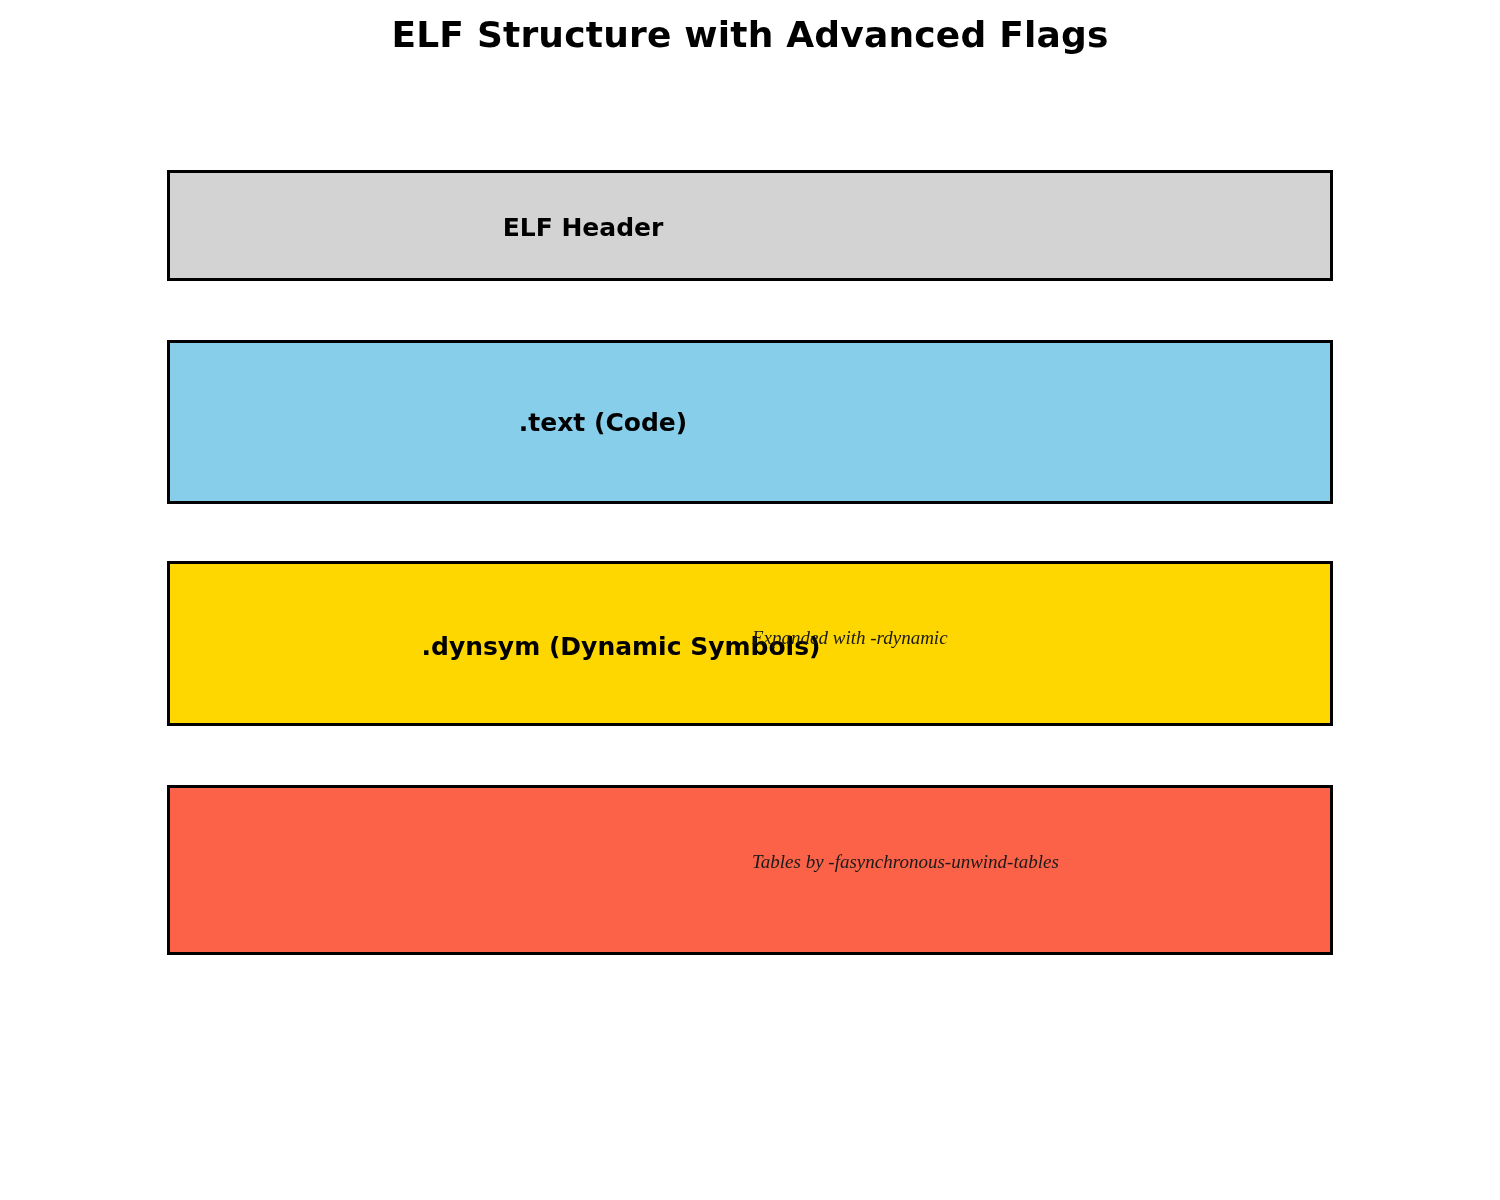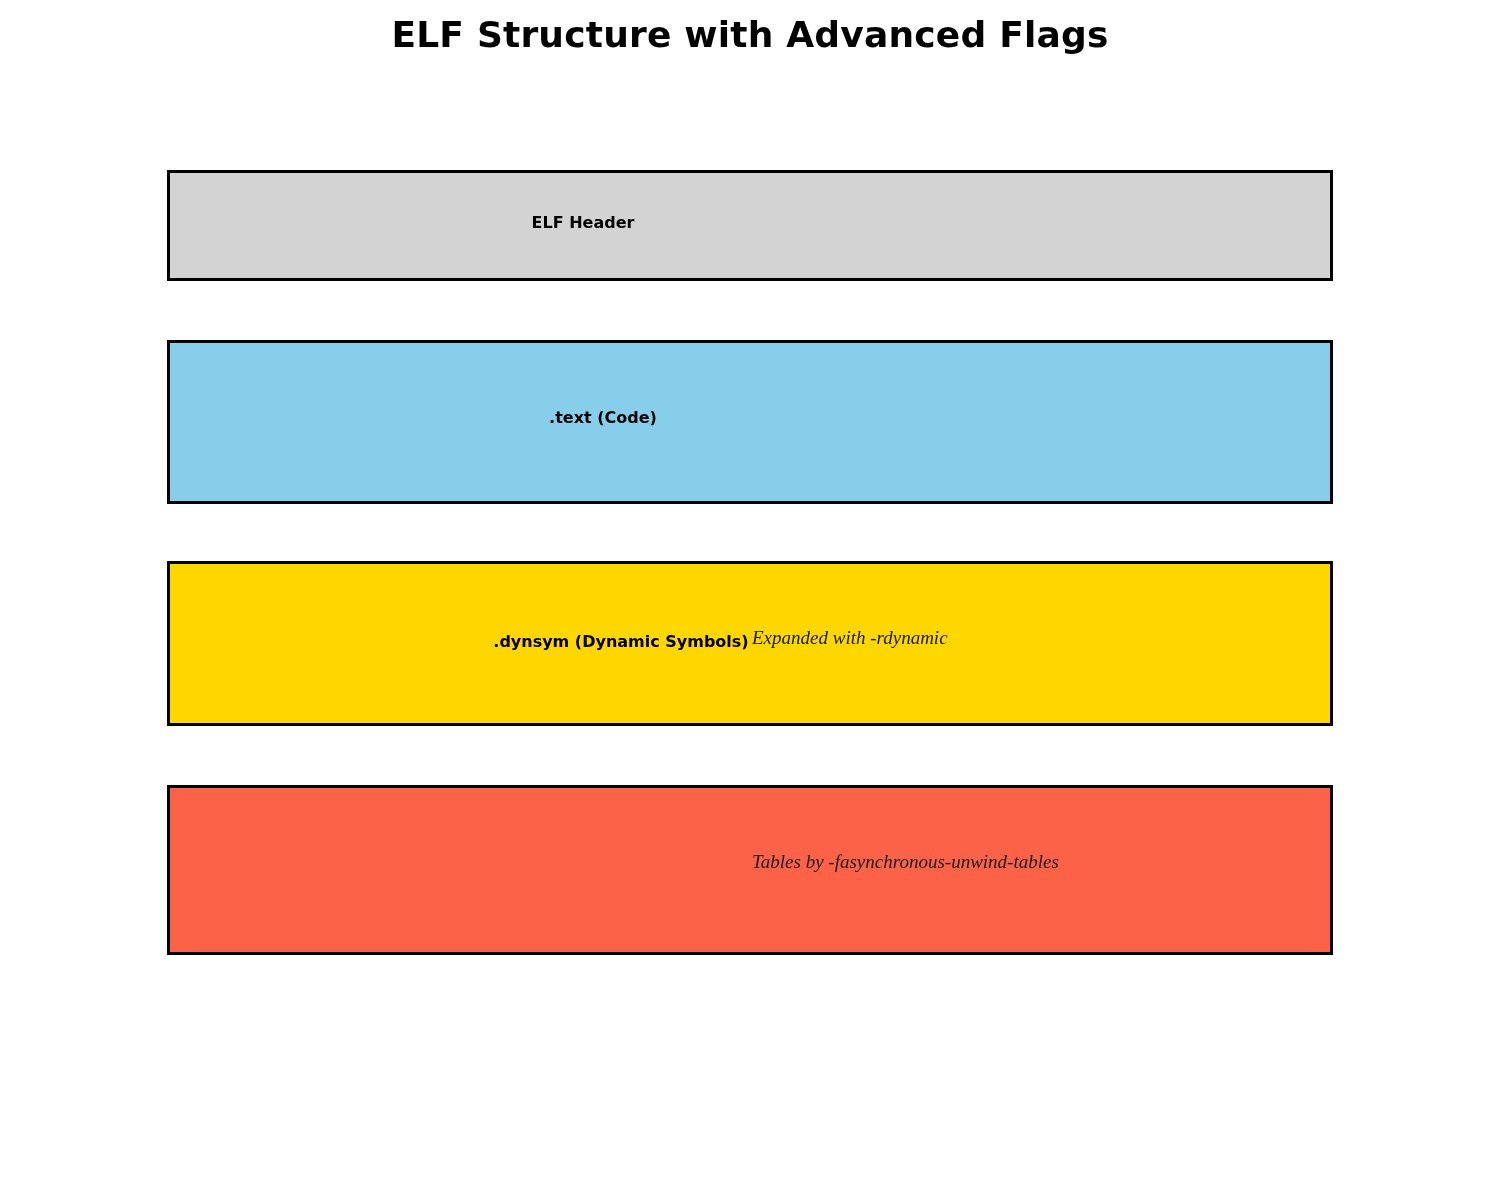--- a/index.html
+++ b/index.html
@@ -39,21 +39,21 @@
     box-sizing: border-box;
     border: 3px solid #000000;
     left: 167px;
     width: 1166px;
   }
   .section-label {
     position: absolute;
     left: 0;
     width: 1166px;
     text-align: center;
-    font-size: 16px;
+    font-size: 25px;
     font-weight: bold;
     color: #000000;
     white-space: nowrap;
     font-family: "DejaVu Sans", sans-serif;
   }
   .section-annotation {
     position: absolute;
     font-size: 19px;
     font-style: italic;
     font-weight: normal;

